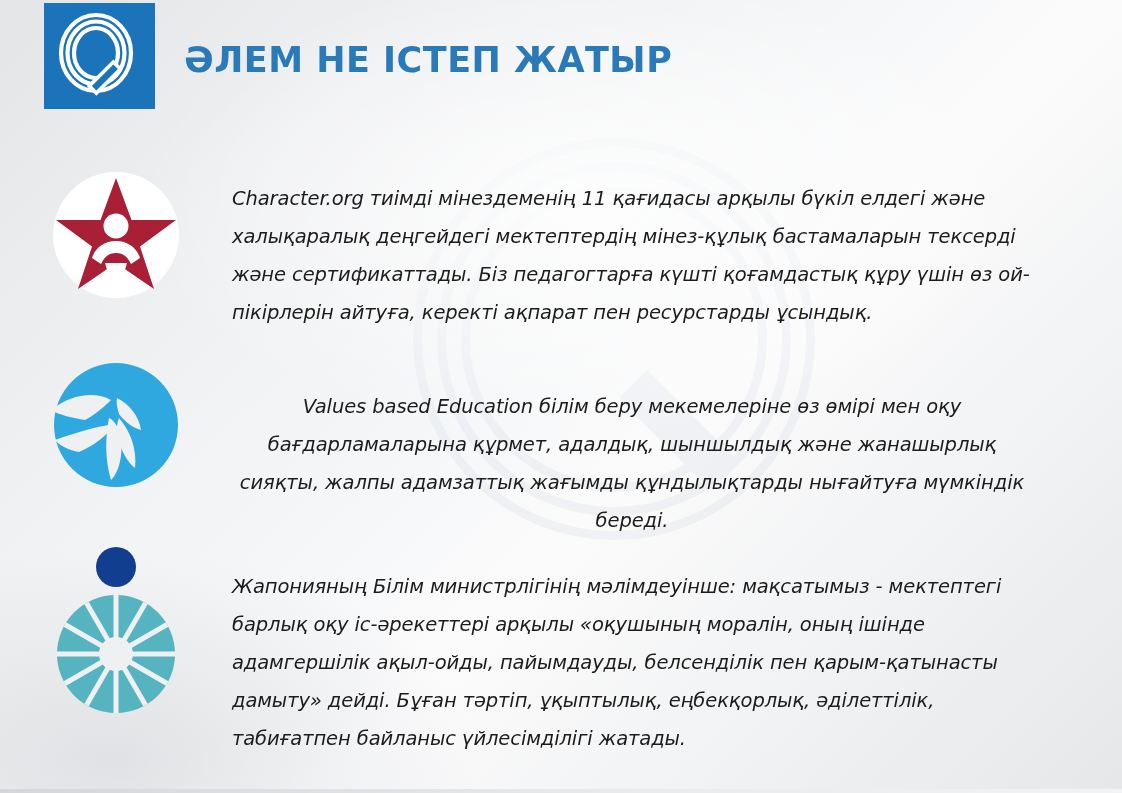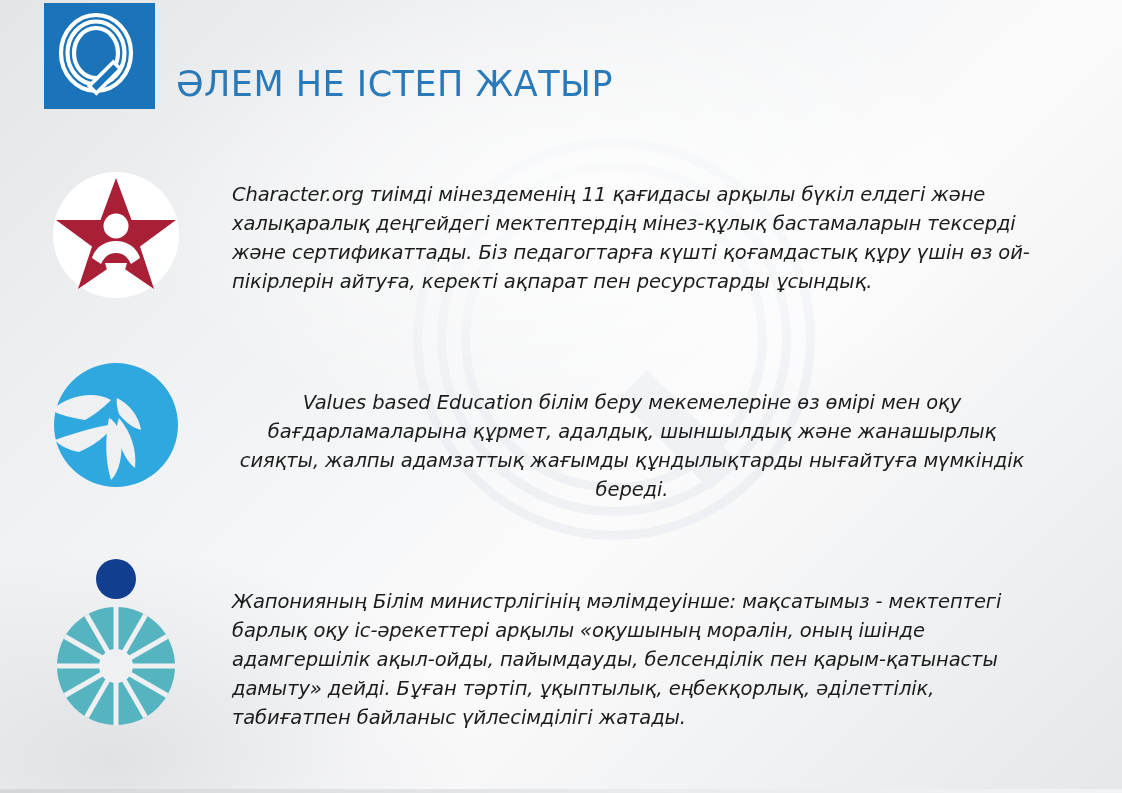--- a/index.html
+++ b/index.html
@@ -75,61 +75,60 @@
     left: 44px;
     top: 3px;
     width: 111px;
     height: 106px;
     background: #1b74ba;
   }
   .logo-box svg { display: block; }
 
   .deck-title {
     position: absolute;
-    left: 176px;
+    left: 184px;
     top: 40px;
     font-family: "DejaVu Sans", "Liberation Sans", sans-serif;
     font-size: 35px;
-    font-weight: normal;
+    font-weight: bold;
     letter-spacing: 0.5px;
     color: #2a7ab9;
     white-space: nowrap;
-    margin-top: 24px;
   }
 
   
   .row {
     position: absolute;
     display: flex;
     align-items: flex-start;
   }
   .row-1 { left: 0;  top: 168px; }
   .row-2 { left: 0;  top: 358px; }
-  .row-3 { left: 0;  top: 556px; align-items: flex-end; }
+  .row-3 { left: 0;  top: 544px; }
 
   .icon-cell {
     width: 232px;
     flex: 0 0 232px;
     display: flex;
     justify-content: center;
   }
   .icon-cell-1 { padding-top: 0; }
   .icon-cell-2 { padding-top: 0; }
   .icon-cell-3 { padding-top: 0; }
 
   .text-cell {
     flex: 1 1 auto;
     padding-right: 90px;
   }
 
   .para {
     font-family: "DejaVu Sans", "Liberation Sans", sans-serif;
     font-size: 19.5px;
     font-style: italic;
-    line-height: 29px;
+    line-height: 38px;
     color: #1c1c1c;
     margin: 0;
     letter-spacing: -0.1px;
     max-width: 800px;
   }
   .para-1 { padding-top: 12px; }
   .para-2 { padding-top: 30px; text-align: center; }
   .para-3 { padding-top: 24px; }
 
   

